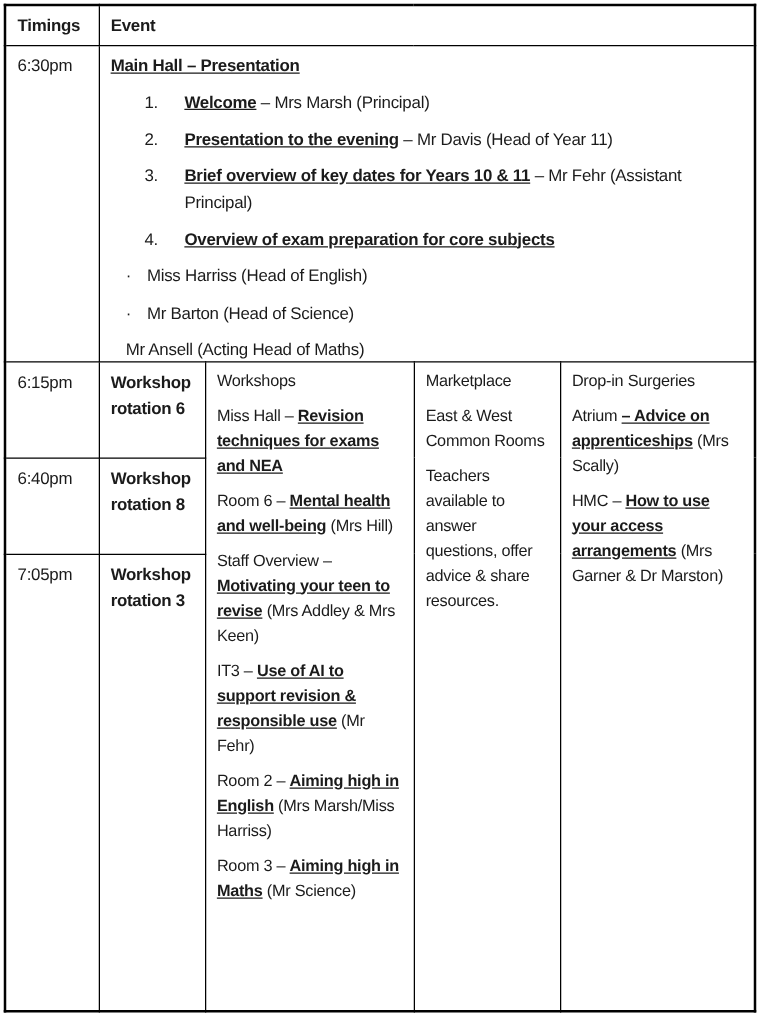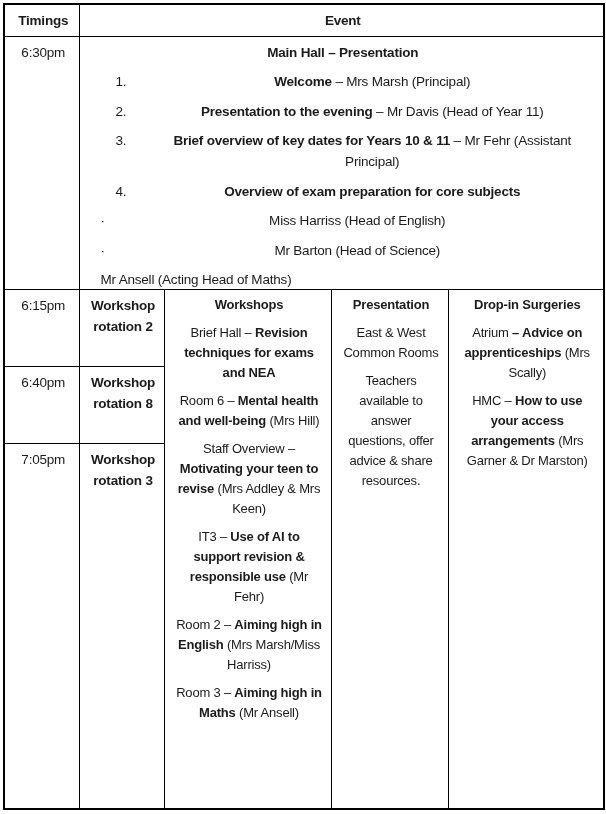--- a/index.html
+++ b/index.html
@@ -18,44 +18,44 @@
   table.sched{
     border-collapse:collapse;
     table-layout:fixed;
     width:600px;
     margin:3px 0 0 3px;
     border:2px solid var(--border);
   }
   th,td{
     border:1.5px solid var(--border);
     vertical-align:top;
-    text-align:center;
+    text-align:left;
     padding:5px 6px 4px 9px;
     font-size:13.5px;
     line-height:21px;
     font-weight:normal;
     letter-spacing:-0.2px;
     overflow:hidden;
   }
   tr.r-head{height:32px;}
   tr.r-pres{height:253px;}
   tr.r-rot1{height:77px;}
   tr.r-rot2{height:77px;}
   tr.r-rot3{height:366px;}
   th{font-weight:bold;}
-  .b{font-weight:bold;}
+  .b{font-weight:bold;text-decoration:underline;}
   p{margin:0 0 8.5px 0;}
   .num-item{position:relative;padding-left:59px;}
   .num{position:absolute;left:27px;top:0;}
   .bullet-item{position:relative;padding-left:29px;}
   .bullet{position:absolute;left:12px;top:0;}
   
   td.mcell{font-size:13px;line-height:20px;}
   td.mcell p{margin:0 0 8px 0;}
-  p.col-head{font-weight:bold;margin:0 0 38px 0;}
+  p.col-head{font-weight:normal;margin:0 0 38px 0;}
   p.gap-after{margin-bottom:34px;}
   td.rot{font-weight:bold;}
 </style>
 </head>
 <body>
 
 <table class="sched">
   <colgroup>
     <col style="width:75px">
     <col style="width:85px">
@@ -83,34 +83,34 @@
       <p class="bullet-item"><span class="bullet">·</span><span>Miss Harriss (Head of English)</span></p>
       <p class="bullet-item"><span class="bullet">·</span><span>Mr Barton (Head of Science)</span></p>
       <p class="bullet-item">
             <span class="bullet">Mr Ansell (Acting Head of Maths)</span>
           </p>
     </td>
   </tr>
 
   <tr class="r-rot1">
     <td>6:15pm</td>
-    <td class="rot">Workshop rotation 2</td>
+    <td class="rot">Workshop rotation 6</td>
 
     <td rowspan="3" class="mcell">
       <p class="col-head">Workshops</p>
-      <p><span>Brief Hall – </span><span class="b">Revision techniques for exams and NEA</span><span></span></p>
+      <p><span>Miss Hall – </span><span class="b">Revision techniques for exams and NEA</span><span></span></p>
       <p><span>Room 6 – </span><span class="b">Mental health and well-being</span><span> (Mrs Hill)</span></p>
       <p><span>Staff Overview – </span><span class="b">Motivating your teen to revise</span><span> (Mrs Addley &amp; Mrs Keen)</span></p>
       <p><span>IT3 – </span><span class="b">Use of AI to support revision &amp; responsible use</span><span> (Mr Fehr)</span></p>
       <p><span>Room 2 – </span><span class="b">Aiming high in English</span><span> (Mrs Marsh/Miss Harriss)</span></p>
-      <p><span>Room 3 – </span><span class="b">Aiming high in Maths</span><span> (Mr Ansell)</span></p>
+      <p><span>Room 3 – </span><span class="b">Aiming high in Maths</span><span> (Mr Science)</span></p>
     </td>
 
     <td rowspan="3" class="mcell">
-      <p class="col-head">Presentation</p>
+      <p class="col-head">Marketplace</p>
       <p>East &amp; West Common Rooms</p>
       <p>Teachers available to answer questions, offer advice &amp; share resources.</p>
     </td>
 
     <td rowspan="3" class="mcell">
       <p class="col-head">Drop-in Surgeries</p>
       <p class="gap-after"><span>Atrium </span><span class="b">– Advice on apprenticeships</span><span> (Mrs Scally)</span></p>
       <p><span>HMC – </span><span class="b">How to use your access arrangements</span><span> (Mrs Garner &amp; Dr Marston)</span></p>
     </td>
   </tr>

